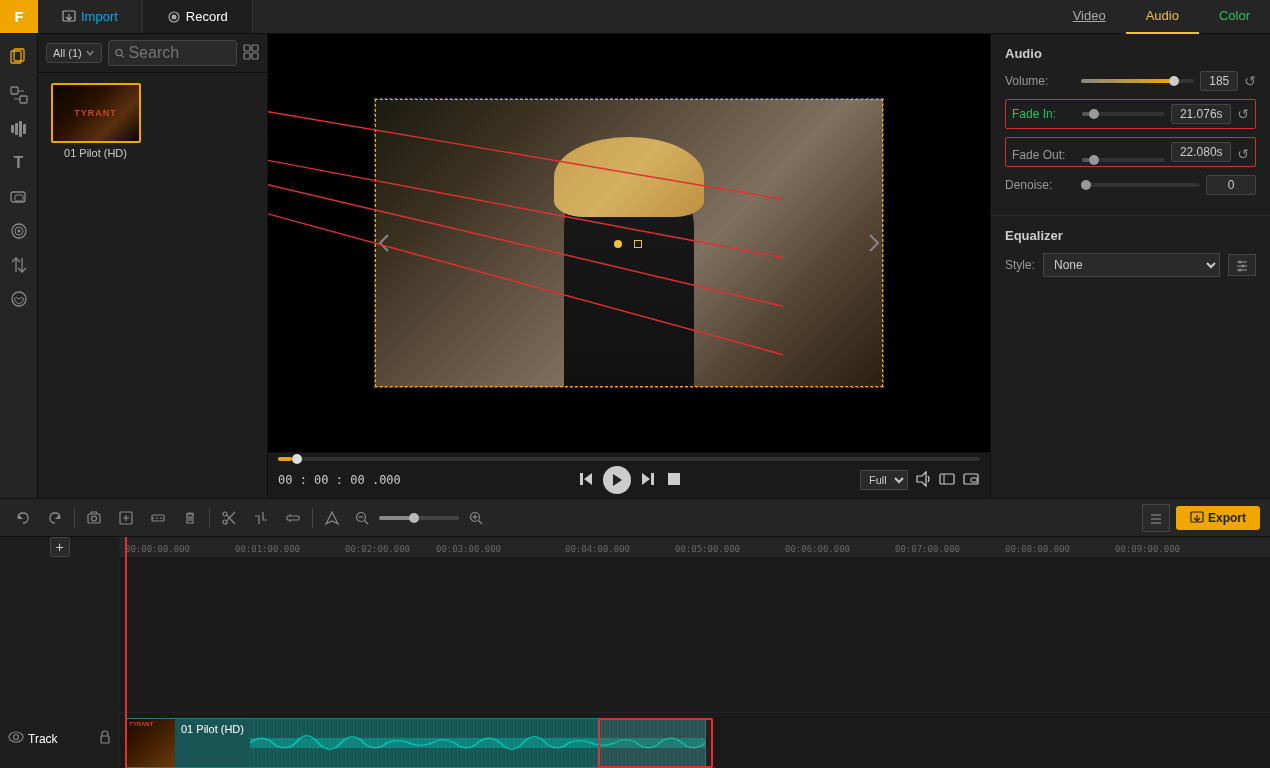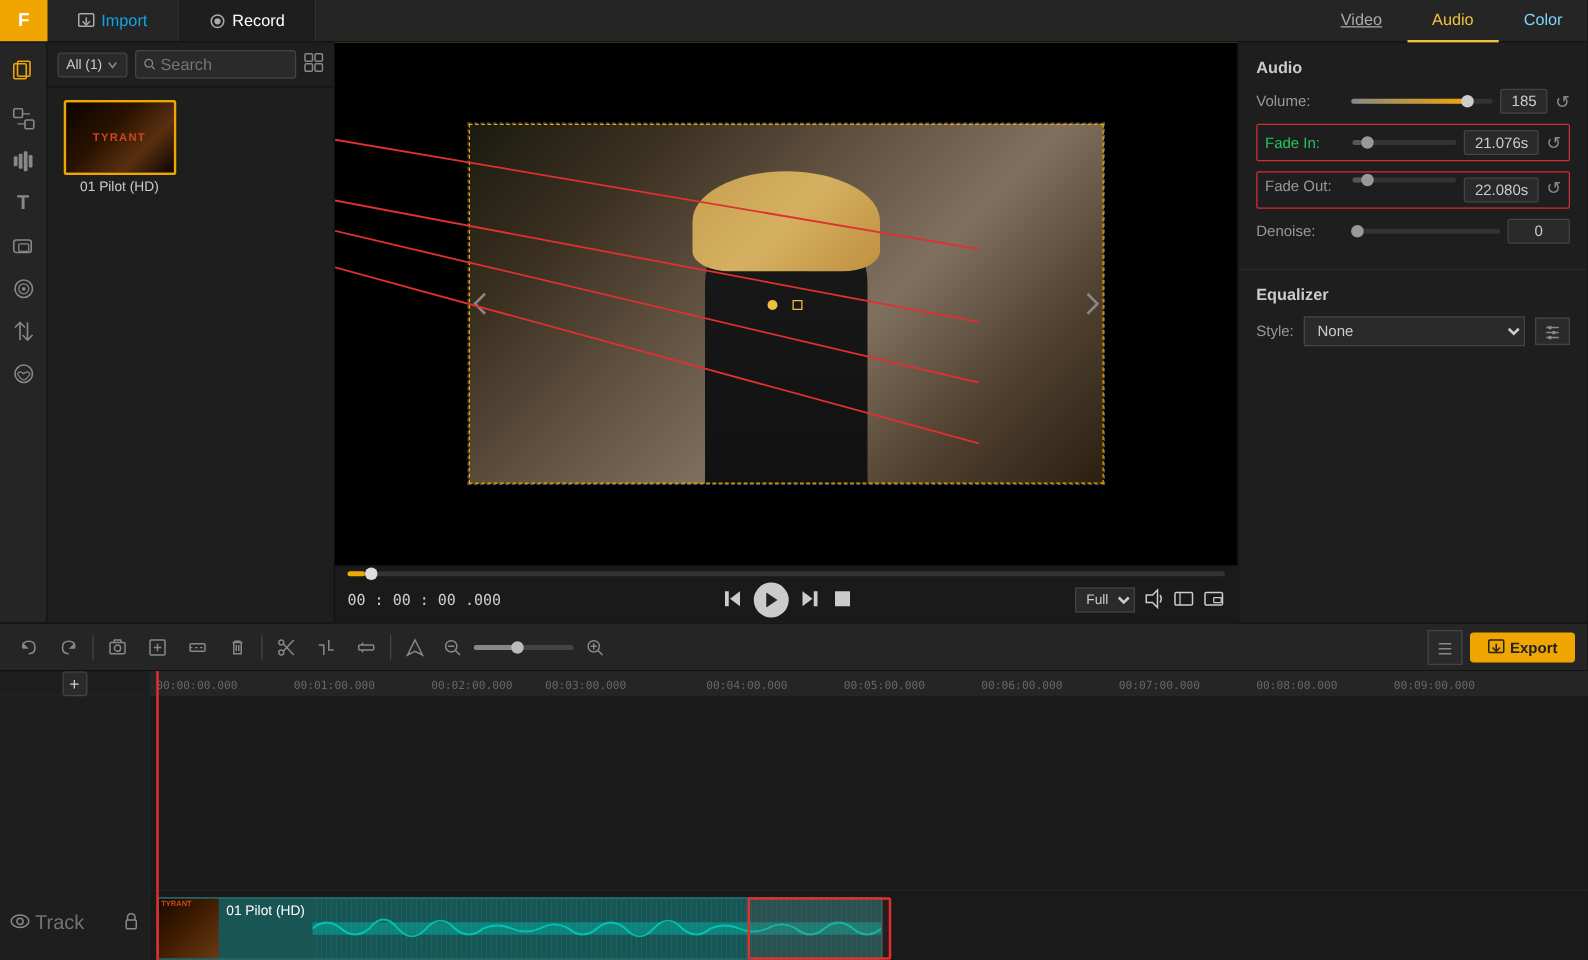--- a/index.html
+++ b/index.html
@@ -31,21 +31,21 @@
     </div>
     <div style="flex:1;"></div>
 
     <div style="display:flex; align-items:center; padding-right:0;">
       <div style="padding:6px 20px; cursor:pointer; color:#aaa; font-size:13px; border-bottom:2px solid transparent; height:34px; display:flex; align-items:center;text-decoration:underline;">
         <span>Video</span>
       </div>
       <div style="padding:6px 20px; cursor:pointer; color:#f0c040; font-size:13px; border-bottom:2px solid #f0c040; height:34px; display:flex; align-items:center;">
         <span>Audio</span>
       </div>
-      <div style="padding:6px 20px; cursor:pointer; color:#7dd3fc; font-size:13px; border-bottom:2px solid transparent; height:34px; display:flex; align-items:center;">
+      <div style="padding:6px 20px; cursor:pointer; color:#22c55e; font-size:13px; border-bottom:2px solid transparent; height:34px; display:flex; align-items:center;">
         <span>Color</span>
       </div>
     </div>
   </div>
 
   <div style="display:flex; flex:1; overflow:hidden; min-height:0;">
 
     <div style="width:38px; background:#252525; display:flex; flex-direction:column; align-items:center; padding-top:8px; gap:4px; border-right:1px solid #111; flex-shrink:0;">
       <div style="width:30px;height:30px;display:flex;align-items:center;justify-content:center;cursor:pointer;color:#f0a500;">
         <svg width="18" height="18" viewBox="0 0 18 18">
@@ -107,21 +107,21 @@
           <span style="color:#ccc;font-size:11px;">All (1)</span>
           <svg width="10" height="10" viewBox="0 0 10 10">
               <polyline points="2,3 5,7 8,3" stroke="#888" stroke-width="1.3" fill="none"></polyline>
             </svg>
         </div>
         <div style="display:flex;align-items:center;background:#2a2a2a;border:1px solid #444;border-radius:3px;padding:3px 6px;flex:1;gap:4px;">
           <svg width="11" height="11" viewBox="0 0 11 11">
               <circle cx="4.5" cy="4.5" r="3.5" stroke="#888" stroke-width="1.2" fill="none"></circle>
               <line x1="7.5" y1="7.5" x2="10" y2="10" stroke="#888" stroke-width="1.2"></line>
             </svg>
-          <input style="background: transparent; border: none; color: rgb(204, 204, 204); font-size: 13px; outline: none; width: 100%;" placeholder="Search">
+          <input style="background: transparent; border: none; color: rgb(204, 204, 204); font-size: 16px; outline: none; width: 100%;" placeholder="Search">
         </div>
         <div style="cursor:pointer;color:#888;">
           <svg width="16" height="16" viewBox="0 0 16 16">
               <rect x="1" y="1" width="6" height="6" rx="1" stroke="#888" stroke-width="1.2" fill="none"></rect>
               <rect x="9" y="1" width="6" height="6" rx="1" stroke="#888" stroke-width="1.2" fill="none"></rect>
               <rect x="1" y="9" width="6" height="6" rx="1" stroke="#888" stroke-width="1.2" fill="none"></rect>
               <rect x="9" y="9" width="6" height="6" rx="1" stroke="#888" stroke-width="1.2" fill="none"></rect>
             </svg>
         </div>
       </div>
@@ -133,21 +133,21 @@
               <div style="position:absolute;top:0;left:0;right:0;bottom:0;display:flex;align-items:center;justify-content:center;">
                 <span style="color:#c84820;font-size:9px;font-weight:bold;letter-spacing:1px;text-transform:uppercase;">TYRANT</span>
               </div>
             </div>
           </div>
           <span style="color:#ccc;font-size:11px;text-align:center;">01 Pilot (HD)</span>
         </div>
       </div>
     </div>
 
-    <div style="flex:1; background:#eab308; display:flex; flex-direction:column; min-width:0;">
+    <div style="flex:1; background:#e5e5e5; display:flex; flex-direction:column; min-width:0;">
 
       <div style="flex:1;background:#000;position:relative;display:flex;align-items:center;justify-content:center;overflow:hidden;">
 
         <div style="width:510px;height:290px;background:#000;position:relative;border:1px dashed #555;">
 
           <div style="width:100%;height:100%;background:linear-gradient(135deg,#1a1a10 0%,#3a3020 20%,#605040 40%,#807060 60%,#504030 80%,#2a2010 100%);"></div>
 
           <div style="position:absolute;top:0;left:0;right:0;bottom:0;display:flex;align-items:flex-end;justify-content:center;">
             <div style="width:130px;height:220px;background:linear-gradient(180deg,#1a1a1a 0%,#111 100%);border-radius:60px 60px 0 0;position:relative;">
 
@@ -260,21 +260,21 @@
         <div style="display:flex;align-items:center;margin-bottom:8px;gap:6px;border:1px solid #d03030;padding:4px 6px;border-radius:2px;">
           <span style="color:#22c55e;font-size:12px;width:64px;flex-shrink:0;">Fade In:</span>
           <div style="flex:1;position:relative;height:4px;background:#333;border-radius:2px;cursor:pointer;">
             <div style="width:10%;height:100%;background:#555;border-radius:2px;"></div>
             <div style="width:10px;height:10px;background:#999;border-radius:50%;position:absolute;top:-3px;left:8%;"></div>
           </div>
           <span style="color:#ccc;font-size:12px;background:#2a2a2a;border:1px solid #444;padding:2px 6px;width:60px;text-align:center;border-radius:2px;">21.076s</span>
           <div style="cursor:pointer;color:#888;font-size:14px;">↺</div>
         </div>
 
-        <div style="display:flex;align-items:flex-start;margin-bottom:8px;gap:6px;border:1px solid #d03030;padding:4px 6px;border-radius:2px;">
+        <div style="display:flex;align-items:flex-end;margin-bottom:8px;gap:6px;border:1px solid #d03030;padding:4px 6px;border-radius:2px;">
           <span style="color:#999;font-size:12px;width:64px;flex-shrink:0;">Fade Out:</span>
           <div style="flex:1;position:relative;height:4px;background:#333;border-radius:2px;cursor:pointer;">
             <div style="width:10%;height:100%;background:#555;border-radius:2px;"></div>
             <div style="width:10px;height:10px;background:#999;border-radius:50%;position:absolute;top:-3px;left:8%;"></div>
           </div>
           <span style="color:#ccc;font-size:12px;background:#2a2a2a;border:1px solid #444;padding:2px 6px;width:60px;text-align:center;border-radius:2px;">22.080s</span>
           <div style="cursor:pointer;color:#888;font-size:14px;">↺</div>
         </div>
 
         <div style="display:flex;align-items:center;margin-bottom:8px;gap:6px;">
@@ -431,21 +431,21 @@
 
         <div style="flex:1;"></div>
 
         <div style="display:flex;align-items:center;gap:4px;padding:4px 8px;height:60px;border-top:1px solid #222;">
           <div style="color:#888;cursor:pointer;">
             <svg width="16" height="12" viewBox="0 0 16 12">
                 <ellipse cx="8" cy="6" rx="7" ry="5" stroke="#888" stroke-width="1.2" fill="none"></ellipse>
                 <circle cx="8" cy="6" r="2.5" stroke="#888" stroke-width="1.2" fill="none"></circle>
               </svg>
           </div>
-          <span style="color:#737373;font-size:16px;flex:1;">Track</span>
+          <span style="color:#ffffff;font-size:12px;flex:1;">Track</span>
           <div style="color:#888;cursor:pointer;">
             <svg width="12" height="14" viewBox="0 0 12 14">
                 <rect x="2" y="6" width="8" height="7" rx="1" stroke="#888" stroke-width="1.2" fill="none"></rect>
                 <path d="M3,6 L3,4 Q3,1 6,1 Q9,1 9,4 L9,6" stroke="#888" stroke-width="1.2" fill="none"></path>
               </svg>
           </div>
         </div>
       </div>
 
       <div style="flex:1;overflow-x:auto;overflow-y:hidden;position:relative;">

